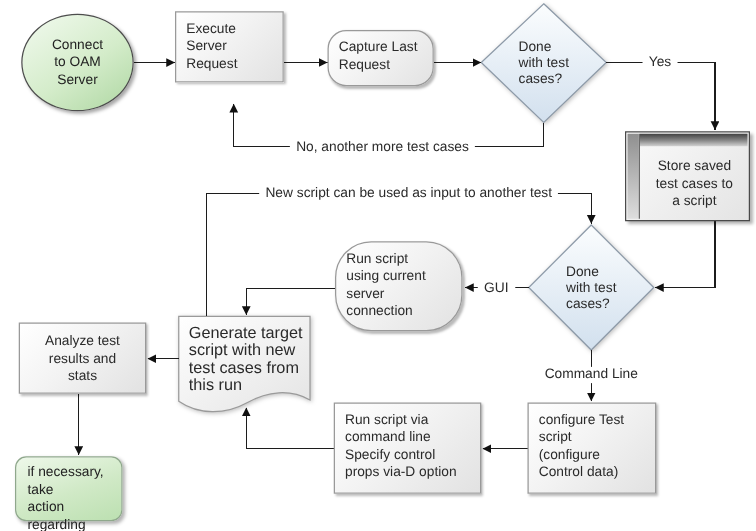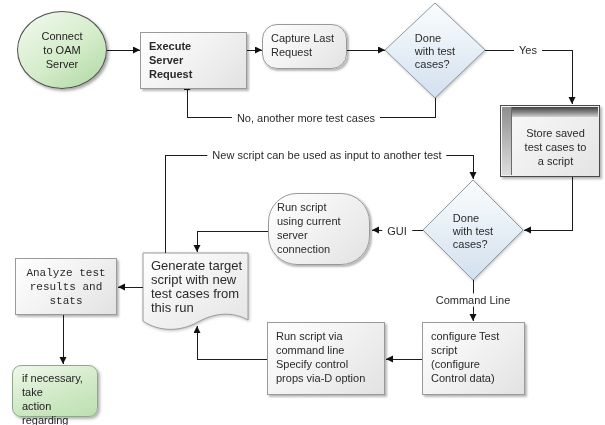--- a/index.html
+++ b/index.html
@@ -100,41 +100,41 @@
     <polyline class="conn" points="422,359 386,359" marker-end="url(#arr)"></polyline>
     <polyline class="conn" points="267,359 197,359 197,326" marker-end="url(#arr)"></polyline>
     <polyline class="conn" points="143,287 118,287" marker-end="url(#arr)"></polyline>
     <polyline class="conn" points="63,315 63,364" marker-end="url(#arr)"></polyline>
   </svg>
 
   <div class="ellipse" style="left:17px;top:11px;width:90px;height:78px;">Connect
 to OAM
 Server</div>
 
-  <div class="node" style="left:140px;top:32px;width:107px;height:57px;font-weight:bold;">Execute
+  <div class="node" style="left:140px;top:9px;width:87px;height:57px;">Execute
 Server
 Request</div>
 
   <div class="node" style="left:262px;top:24px;width:85px;height:45px;border-radius:15px;">Capture Last
 Request</div>
 
   <div class="store" style="left:500px;top:105px;width:100px;height:72px;">
     <div class="store-band-left"></div>
     <div class="store-band-top"></div>
     <div class="store-label">Store saved
 test cases to
 a script</div>
   </div>
 
   <div class="node" style="left:268px;top:193px;width:102px;height:72px;border-radius:29px;">Run script
 using current
 server
 connection</div>
 
-  <div class="node center" style="left:15px;top:258px;width:102px;height:57px;font-family:Liberation Mono, monospace;">Analyze test
+  <div class="node center" style="left:15px;top:258px;width:102px;height:57px;">Analyze test
 results and
 stats</div>
 
   <div class="terminator" style="left:12px;top:365px;width:86px;height:52px;">if necessary, take
 action regarding
 test results</div>
 
   <div class="node" style="left:422px;top:322px;width:103px;height:73px;">configure Test
 script
 (configure

